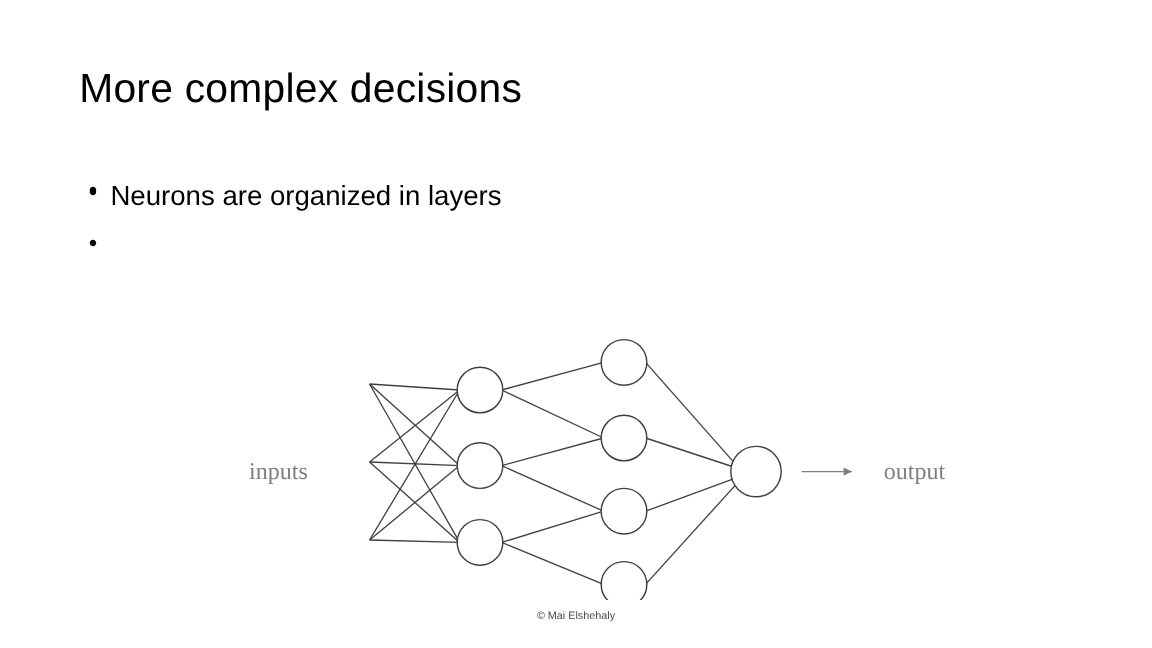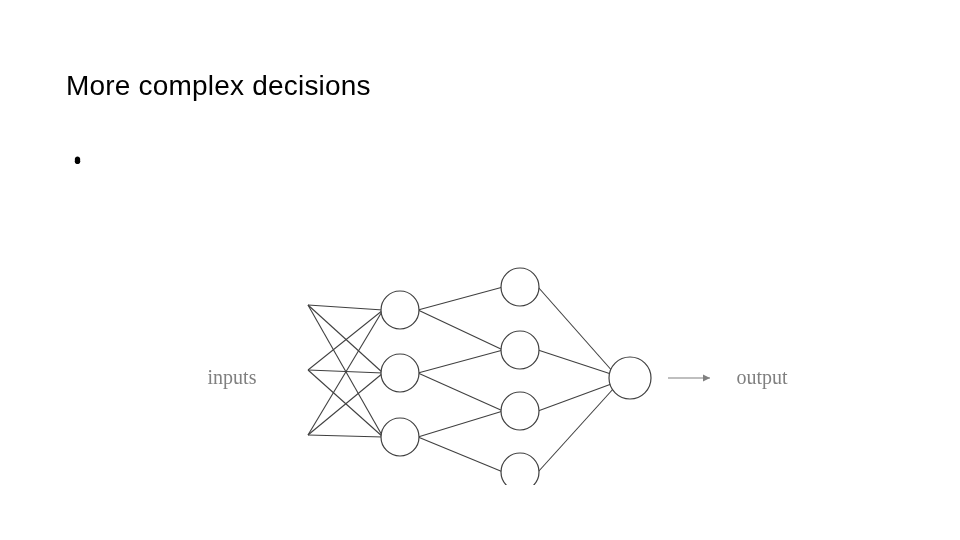--- a/index.html
+++ b/index.html
@@ -18,26 +18,25 @@
   .slide {
     position: relative;
     width: 960px;
     height: 540px;
     box-sizing: border-box;
   }
   .slide-title {
     position: absolute;
     left: 66px;
     top: 55px;
-    font-size: 28px;
+    font-size: 34px;
     font-weight: 400;
     color: #000000;
     letter-spacing: 0.2px;
     white-space: nowrap;
-    margin-top: 15px;
   }
   .bullets {
     position: absolute;
     left: 66px;
     top: 142px;
     width: 830px;
     font-size: 23px;
     line-height: 1.72;
     color: #000000;
   }
@@ -49,21 +48,21 @@
   .bullet .dot {
     position: absolute;
     left: 8px;
     top: 0;
     font-size: 20px;
     line-height: 1.72;
   }
   .diagram-wrap {
     position: absolute;
     left: 190px;
-    top: 260px;
+    top: 275px;
     width: 620px;
     height: 225px;
   }
   .diagram-wrap svg {
     display: block;
   }
   .footer {
     position: absolute;
     left: 0;
     top: 508px;
@@ -80,20 +79,21 @@
 <div class="slide">
 
   <div class="slide-title">More complex decisions</div>
 
   <div class="bullets">
     <div class="bullet">
       <span class="dot">•</span>
     </div>
     <div class="bullet">
       <span class="dot">•</span>
+      <span>Neurons are organized in layers</span>
     </div>
     <div class="bullet">
       <span class="dot">•</span>
     </div>
   </div>
 
   <div class="diagram-wrap">
     <svg width="620" height="225" viewBox="0 0 620 225" xmlns="http://www.w3.org/2000/svg">
       <g stroke="#404040" stroke-width="1.1" fill="none">
 
@@ -135,14 +135,15 @@
       <g stroke="#808080" stroke-width="1.2" fill="none">
         <line x1="478" y1="118" x2="520" y2="118"></line>
         <path d="M520 118 L513 114.5 L513 121.5 Z" fill="#808080" stroke="none"></path>
       </g>
 
       <text x="42" y="124" text-anchor="middle" font-family="Liberation Serif, serif" font-size="20" fill="#808080">inputs</text>
       <text x="572" y="124" text-anchor="middle" font-family="Liberation Serif, serif" font-size="20" fill="#808080">output</text>
     </svg>
   </div>
 
+  <div class="footer">© Mai Elshehaly</div>
 
 </div>
 
 </body></html>

